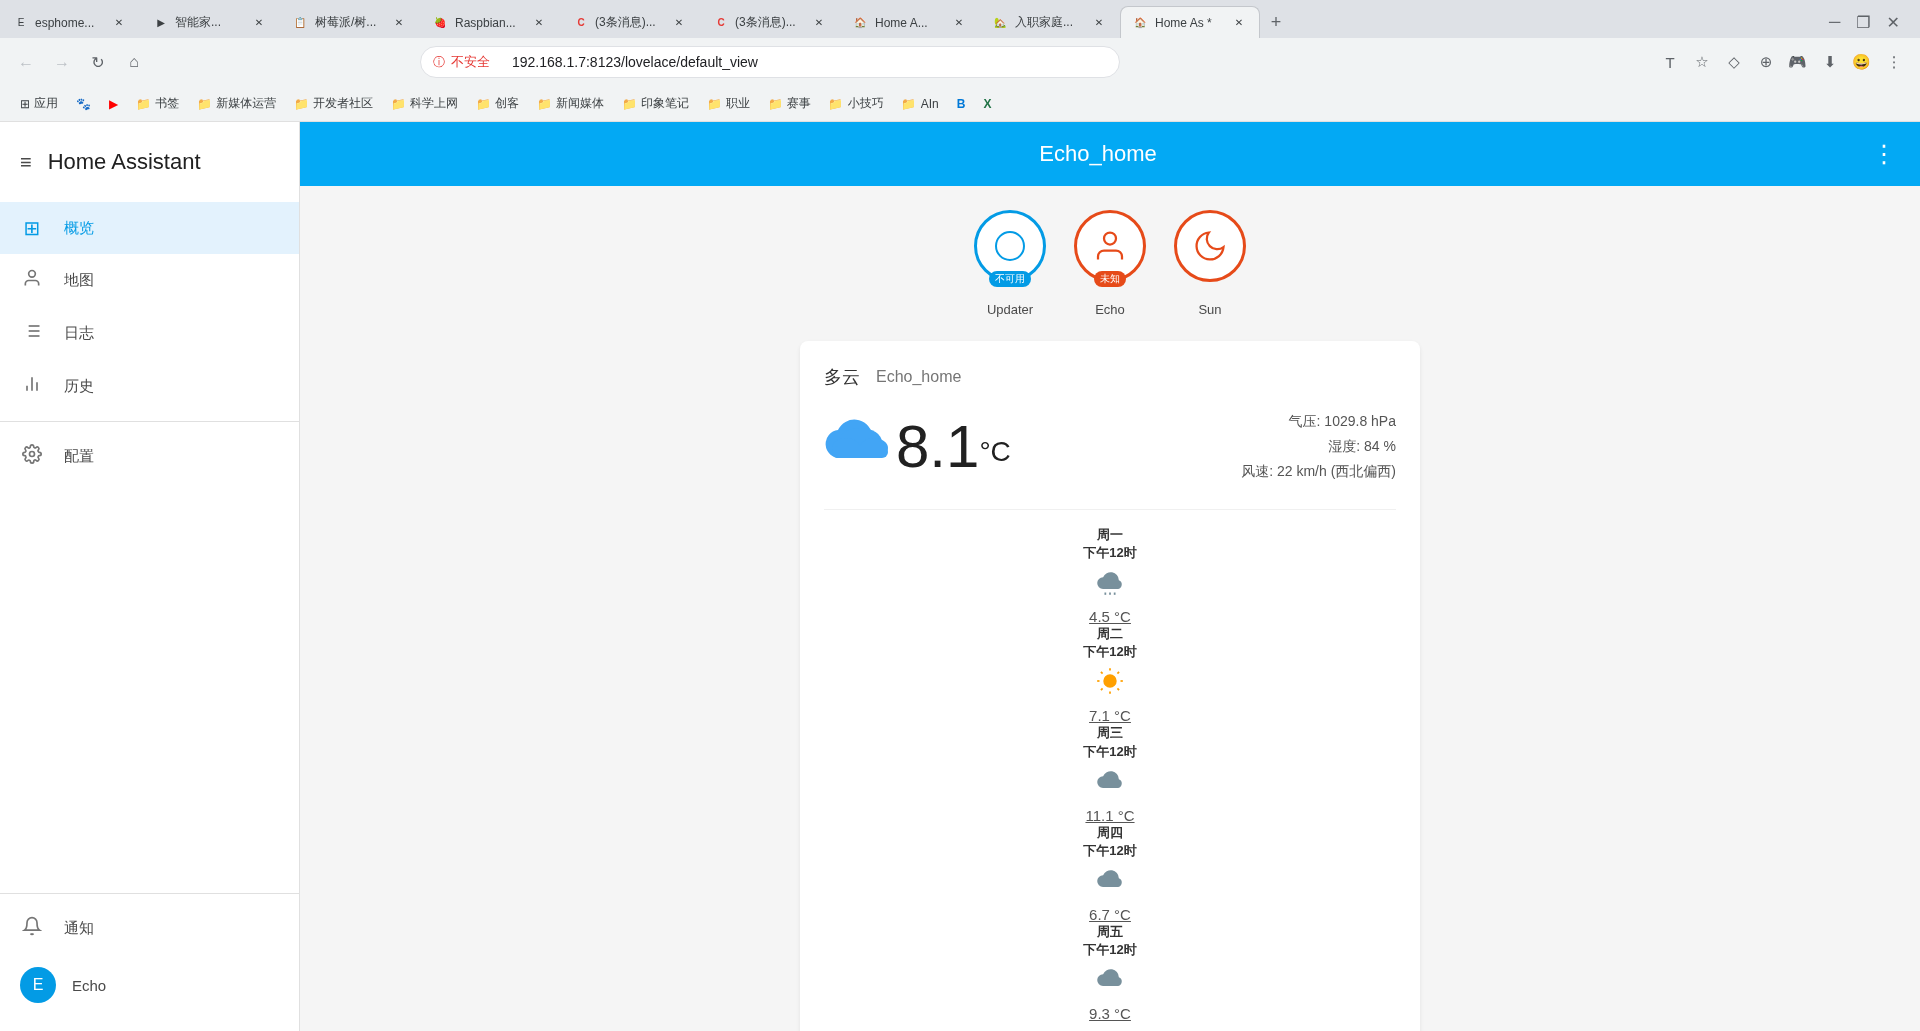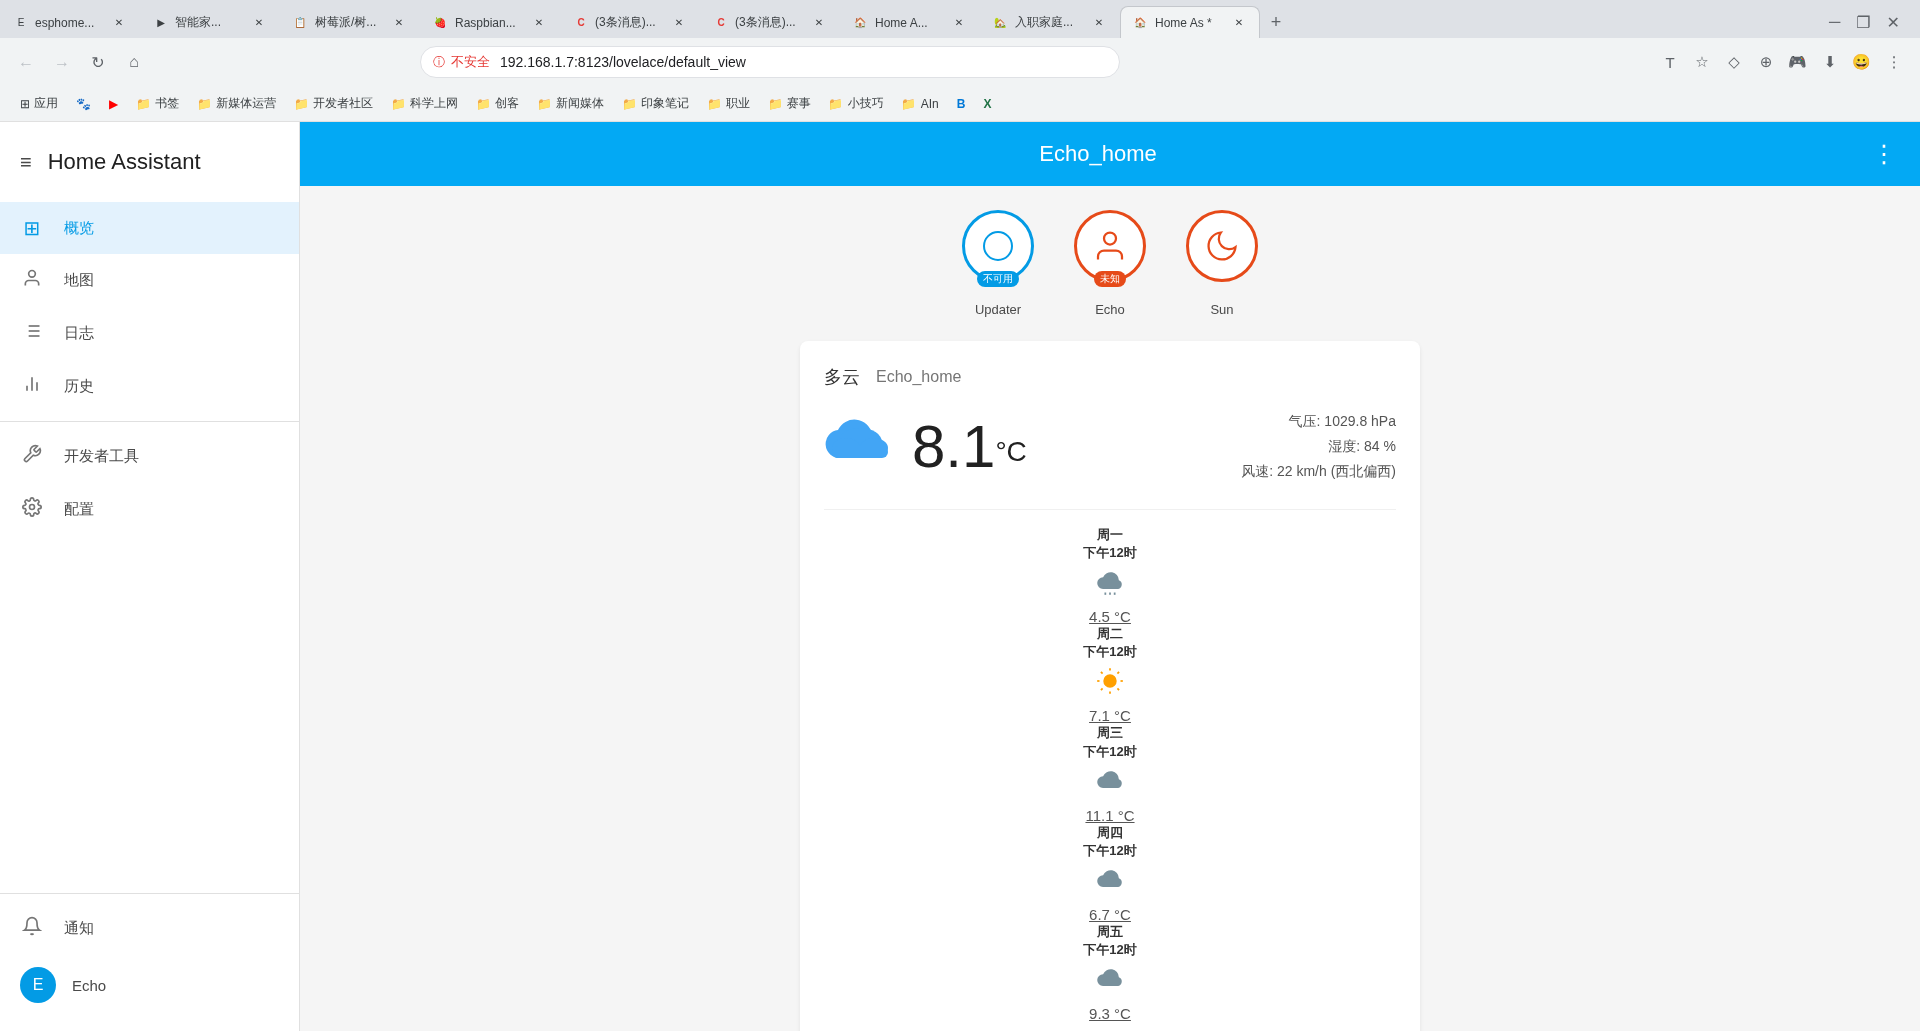--- a/index.html
+++ b/index.html
@@ -287,21 +287,21 @@
     .content-area {
       flex: 1;
       padding: 24px;
       overflow-y: auto;
       background: #f5f5f5;
     }
 
     
     .entity-row {
       display: flex;
-      gap: 40px;
+      gap: 28px;
       justify-content: center;
       margin-bottom: 24px;
     }
     .entity-item {
       display: flex;
       flex-direction: column;
       align-items: center;
       gap: 8px;
       cursor: pointer;
     }
@@ -356,21 +356,20 @@
 
     .weather-main {
       display: flex;
       align-items: center;
       justify-content: space-between;
       margin-bottom: 24px;
     }
     .weather-temp-row {
       display: flex;
       align-items: center;
-      gap: 16px;
     }
     .cloud-icon-big {
       font-size: 56px;
       color: #42a5f5;
     }
     .weather-details {
       font-size: 14px;
       color: #555;
       line-height: 1.8;
       text-align: right;
@@ -461,21 +460,21 @@
     </div>
   </div>
 
   <div class="address-bar">
     <div class="nav-btn disabled">←</div>
     <div class="nav-btn disabled">→</div>
     <div class="nav-btn">↻</div>
     <div class="nav-btn">⌂</div>
     <div class="url-bar">
       <span class="lock-icon">ⓘ</span>
-      <span style="font-size:13px;color:#e53935;margin-right:4px;">不安全</span>
+      <span style="font-size:13px;color:#e53935;margin-right:16px;">不安全</span>
       <span class="url-text">192.168.1.7:8123/lovelace/default_view</span>
     </div>
     <div class="toolbar-icons">
       <div class="toolbar-icon">T</div>
       <div class="toolbar-icon">☆</div>
       <div class="toolbar-icon">◇</div>
       <div class="toolbar-icon">⊕</div>
       <div class="toolbar-icon">🎮</div>
       <div class="toolbar-icon">⬇</div>
       <div class="toolbar-icon">😀</div>
@@ -590,28 +589,20 @@
             </svg>
           </span>
           <span class="nav-label">历史</span>
         </div>
 
         <div class="sidebar-divider"></div>
 
         <div class="nav-item">
           <span class="nav-icon">
             <svg width="20" height="20" viewBox="0 0 24 24" fill="none" stroke="#757575" stroke-width="2">
-              <path d="M14.7 6.3a1 1 0 0 0 0 1.4l1.6 1.6a1 1 0 0 0 1.4 0l3.77-3.77a6 6 0 0 1-7.94 7.94l-6.91 6.91a2.12 2.12 0 0 1-3-3l6.91-6.91a6 6 0 0 1 7.94-7.94l-3.76 3.76z"></path>
-            </svg>
-          </span>
-          <span class="nav-label">开发者工具</span>
-        </div>
-        <div class="nav-item">
-          <span class="nav-icon">
-            <svg width="20" height="20" viewBox="0 0 24 24" fill="none" stroke="#757575" stroke-width="2">
               <circle cx="12" cy="12" r="3"></circle>
               <path d="M19.4 15a1.65 1.65 0 0 0 .33 1.82l.06.06a2 2 0 0 1-2.83 2.83l-.06-.06a1.65 1.65 0 0 0-1.82-.33 1.65 1.65 0 0 0-1 1.51V21a2 2 0 0 1-4 0v-.09A1.65 1.65 0 0 0 9 19.4a1.65 1.65 0 0 0-1.82.33l-.06.06a2 2 0 0 1-2.83-2.83l.06-.06A1.65 1.65 0 0 0 4.68 15a1.65 1.65 0 0 0-1.51-1H3a2 2 0 0 1 0-4h.09A1.65 1.65 0 0 0 4.6 9a1.65 1.65 0 0 0-.33-1.82l-.06-.06a2 2 0 0 1 2.83-2.83l.06.06A1.65 1.65 0 0 0 9 4.68a1.65 1.65 0 0 0 1-1.51V3a2 2 0 0 1 4 0v.09a1.65 1.65 0 0 0 1 1.51 1.65 1.65 0 0 0 1.82-.33l.06-.06a2 2 0 0 1 2.83 2.83l-.06.06A1.65 1.65 0 0 0 19.4 9a1.65 1.65 0 0 0 1.51 1H21a2 2 0 0 1 0 4h-.09a1.65 1.65 0 0 0-1.51 1z"></path>
             </svg>
           </span>
           <span class="nav-label">配置</span>
         </div>
       </div>
 
       <div class="sidebar-bottom">
         <div class="sidebar-divider"></div>

